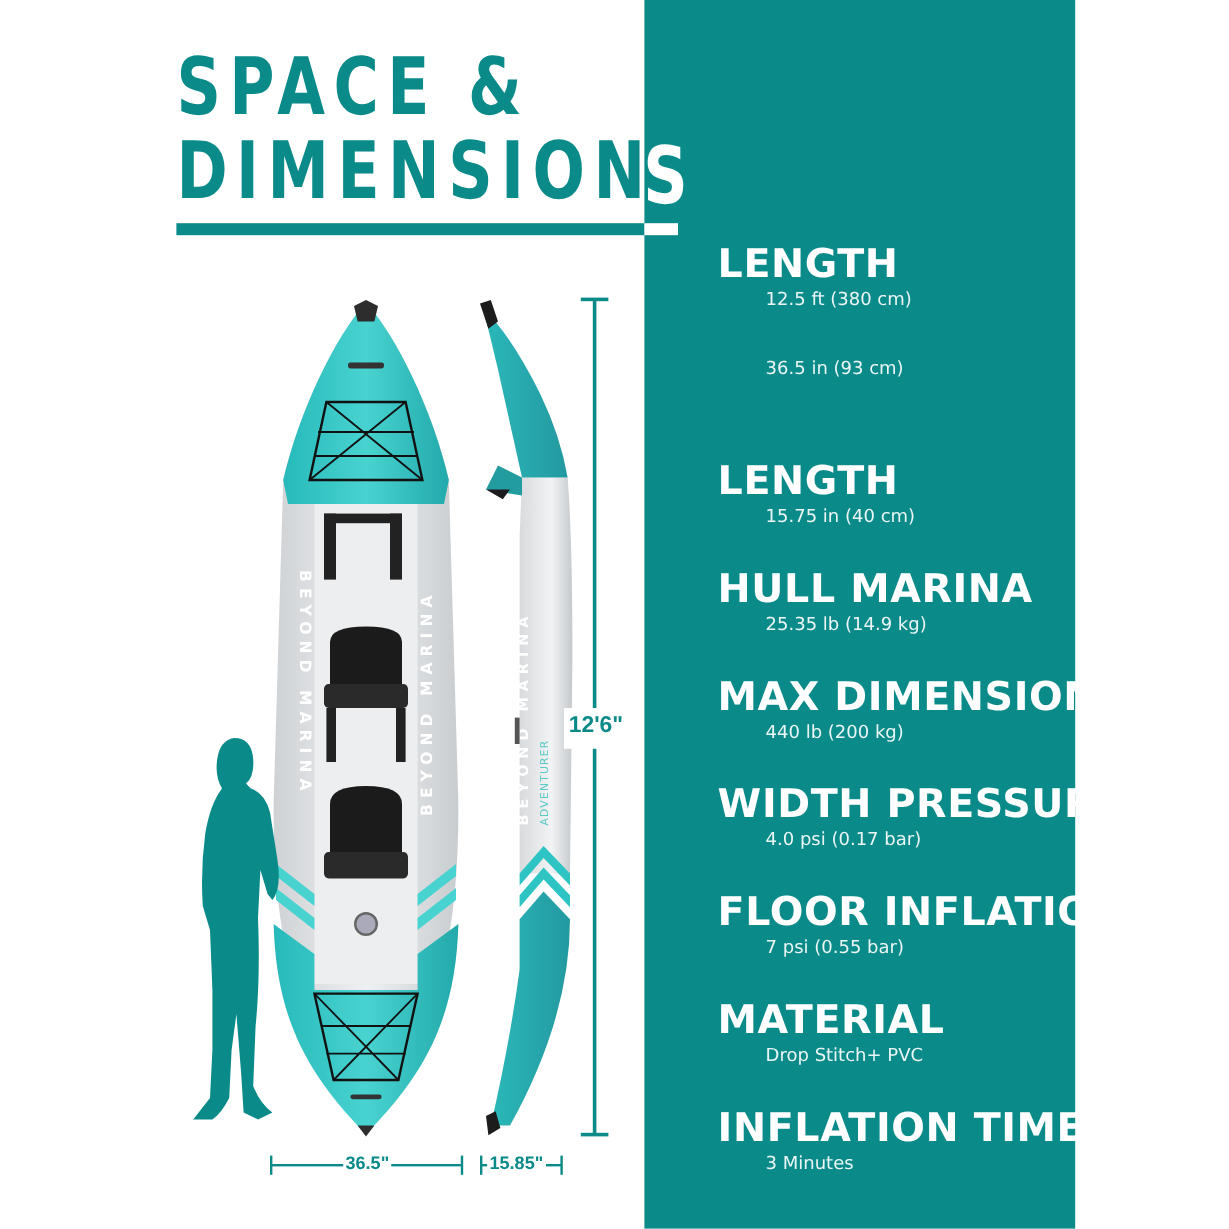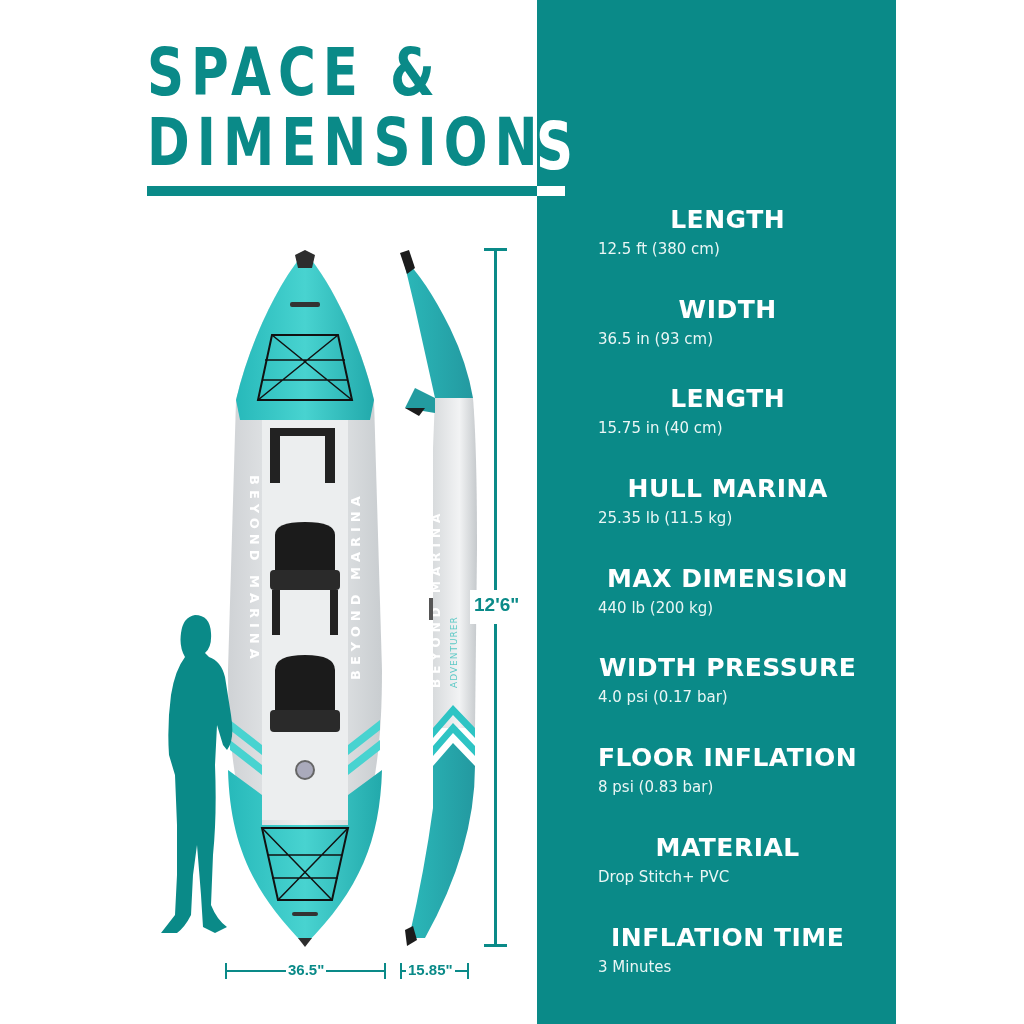--- a/index.html
+++ b/index.html
@@ -6,22 +6,22 @@
   body { width:1024px; height:1024px; position:relative; overflow:hidden; background:#ffffff; font-family:"DejaVu Sans", sans-serif; }
   .panel { position:absolute; left:537px; top:0; width:359px; height:1024px; background:#0a8a88; }
   .title { position:absolute; left:147px; top:38px; color:#0a8a88; font-family:"DejaVu Sans", sans-serif; font-weight:bold; font-size:66px; line-height:70px; letter-spacing:9px; transform:scaleX(0.78); transform-origin:left top; white-space:nowrap; }
   .title .line { display:block; }
   .title-s-white { position:absolute; left:536px; top:112px; color:#ffffff; font-weight:bold; font-size:66px; line-height:70px; transform:scaleX(0.78); transform-origin:left top; }
   .title-underline { position:absolute; left:147px; top:186px; width:390px; height:10px; background:#0a8a88; }
   .title-underline-white { position:absolute; left:537px; top:186px; width:28px; height:10px; background:#ffffff; }
 
   .specs { position:absolute; left:598px; top:204px; }
   .spec { height:89.7px; }
-  .spec-label { color:#ffffff; font-family:"DejaVu Sans", sans-serif; font-weight:bold; font-size:25px; letter-spacing:0.5px; line-height:32px; white-space:nowrap;text-align:center; }
-  .spec-value { color:#eaf6f5; font-family:"DejaVu Sans", sans-serif; font-size:15px; line-height:22px; margin-top:2px; white-space:nowrap; }
+  .spec-label { color:#ffffff; font-family:"DejaVu Sans", sans-serif; font-weight:bold; font-size:33px; letter-spacing:0.5px; line-height:32px; white-space:nowrap; }
+  .spec-value { color:#eaf6f5; font-family:"DejaVu Sans", sans-serif; font-size:15px; line-height:22px; margin-top:2px; white-space:nowrap;margin-left:40px; }
 
   
   .dim-v { position:absolute; left:494px; top:249px; width:3px; height:697px; background:#0a8a88; }
   .dim-v-cap { position:absolute; left:484px; width:23px; height:3px; background:#0a8a88; }
   .dim-v-label-bg { position:absolute; left:470px; top:590px; width:60px; height:34px; background:#ffffff; }
   .dim-v-label { position:absolute; left:474px; top:594px; color:#0a8a88; font-weight:bold; font-size:19px; font-family:"Liberation Sans", sans-serif; }
 
   .dim-h { position:absolute; top:970px; height:2px; background:#0a8a88; }
   .dim-h-cap { position:absolute; top:963px; width:2px; height:16px; background:#0a8a88; }
   .dim-h-label { position:absolute; top:961px; color:#0a8a88; font-weight:bold; font-size:15px; font-family:"Liberation Sans", sans-serif; background:#fff; padding:0 2px; }
@@ -142,42 +142,41 @@
 <div class="dim-h-cap" style="left:400px;"></div>
 <div class="dim-h-cap" style="left:467px;"></div>
 <div class="dim-h-label" style="left:406px;">15.85"</div>
 
 <div class="specs">
   <div class="spec">
     <div class="spec-label">LENGTH</div>
     <div class="spec-value">12.5 ft (380 cm)</div>
   </div>
   <div class="spec">
-    <div class="spec-label">WIDTH</div>
     <div class="spec-value">36.5 in (93 cm)</div>
   </div>
   <div class="spec">
     <div class="spec-label">LENGTH</div>
     <div class="spec-value">15.75 in (40 cm)</div>
   </div>
   <div class="spec">
     <div class="spec-label">HULL MARINA</div>
-    <div class="spec-value">25.35 lb (11.5 kg)</div>
+    <div class="spec-value">25.35 lb (14.9 kg)</div>
   </div>
   <div class="spec">
     <div class="spec-label">MAX DIMENSION</div>
     <div class="spec-value">440 lb (200 kg)</div>
   </div>
   <div class="spec">
     <div class="spec-label">WIDTH PRESSURE</div>
     <div class="spec-value">4.0 psi (0.17 bar)</div>
   </div>
   <div class="spec">
     <div class="spec-label">FLOOR INFLATION</div>
-    <div class="spec-value">8 psi (0.83 bar)</div>
+    <div class="spec-value">7 psi (0.55 bar)</div>
   </div>
   <div class="spec">
     <div class="spec-label">MATERIAL</div>
     <div class="spec-value">Drop Stitch+ PVC</div>
   </div>
   <div class="spec">
     <div class="spec-label">INFLATION TIME</div>
     <div class="spec-value">3 Minutes</div>
   </div>
 </div>

